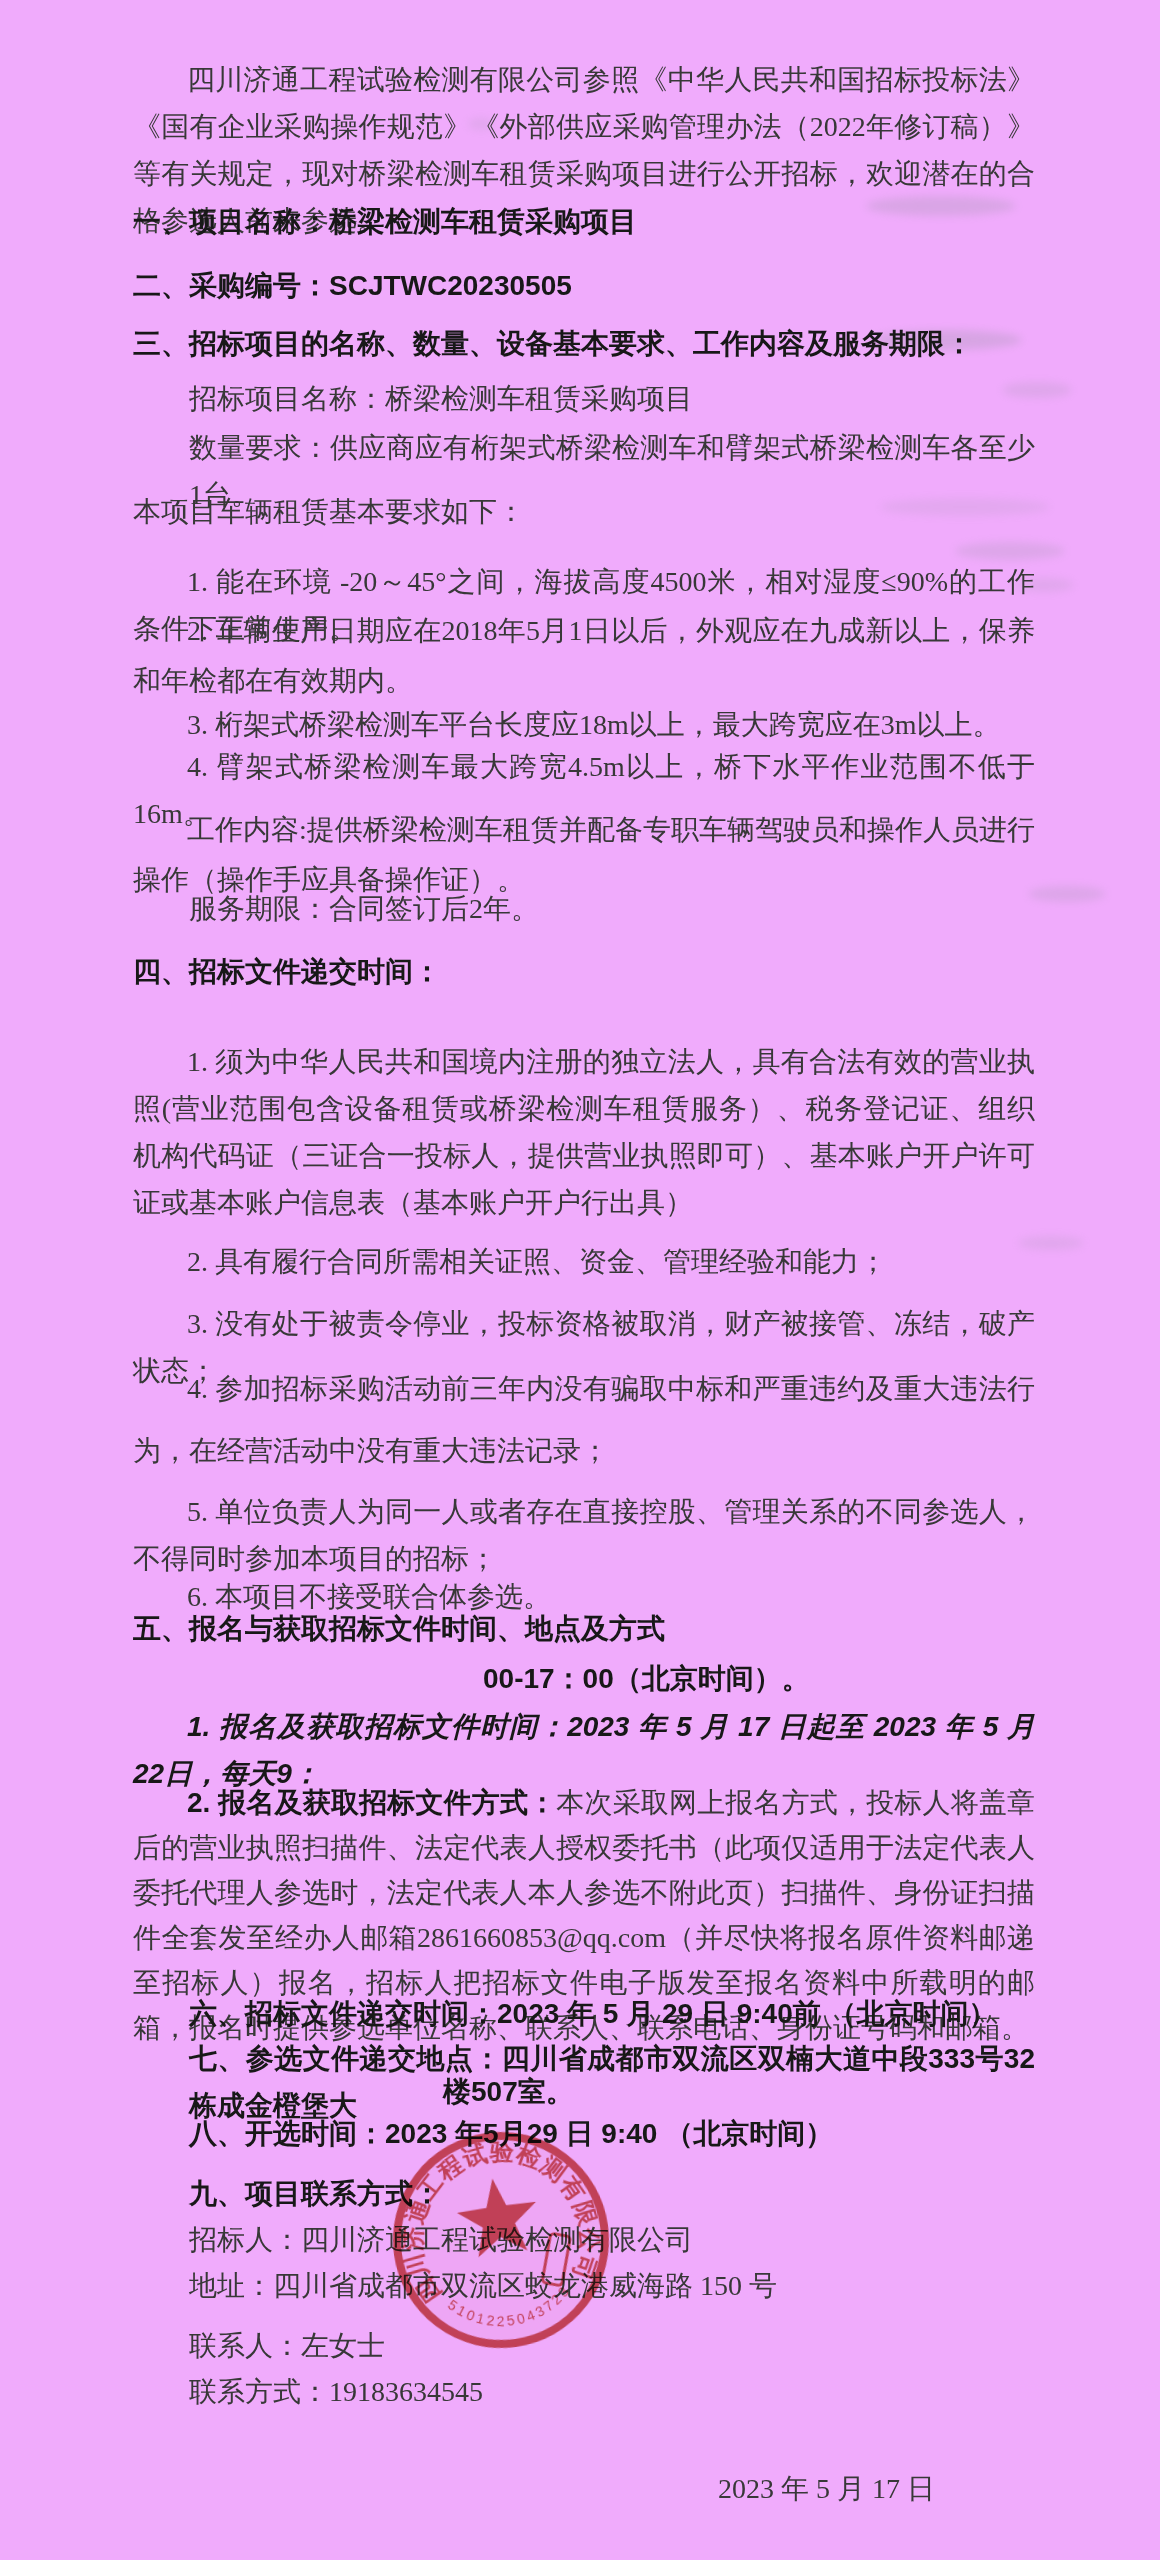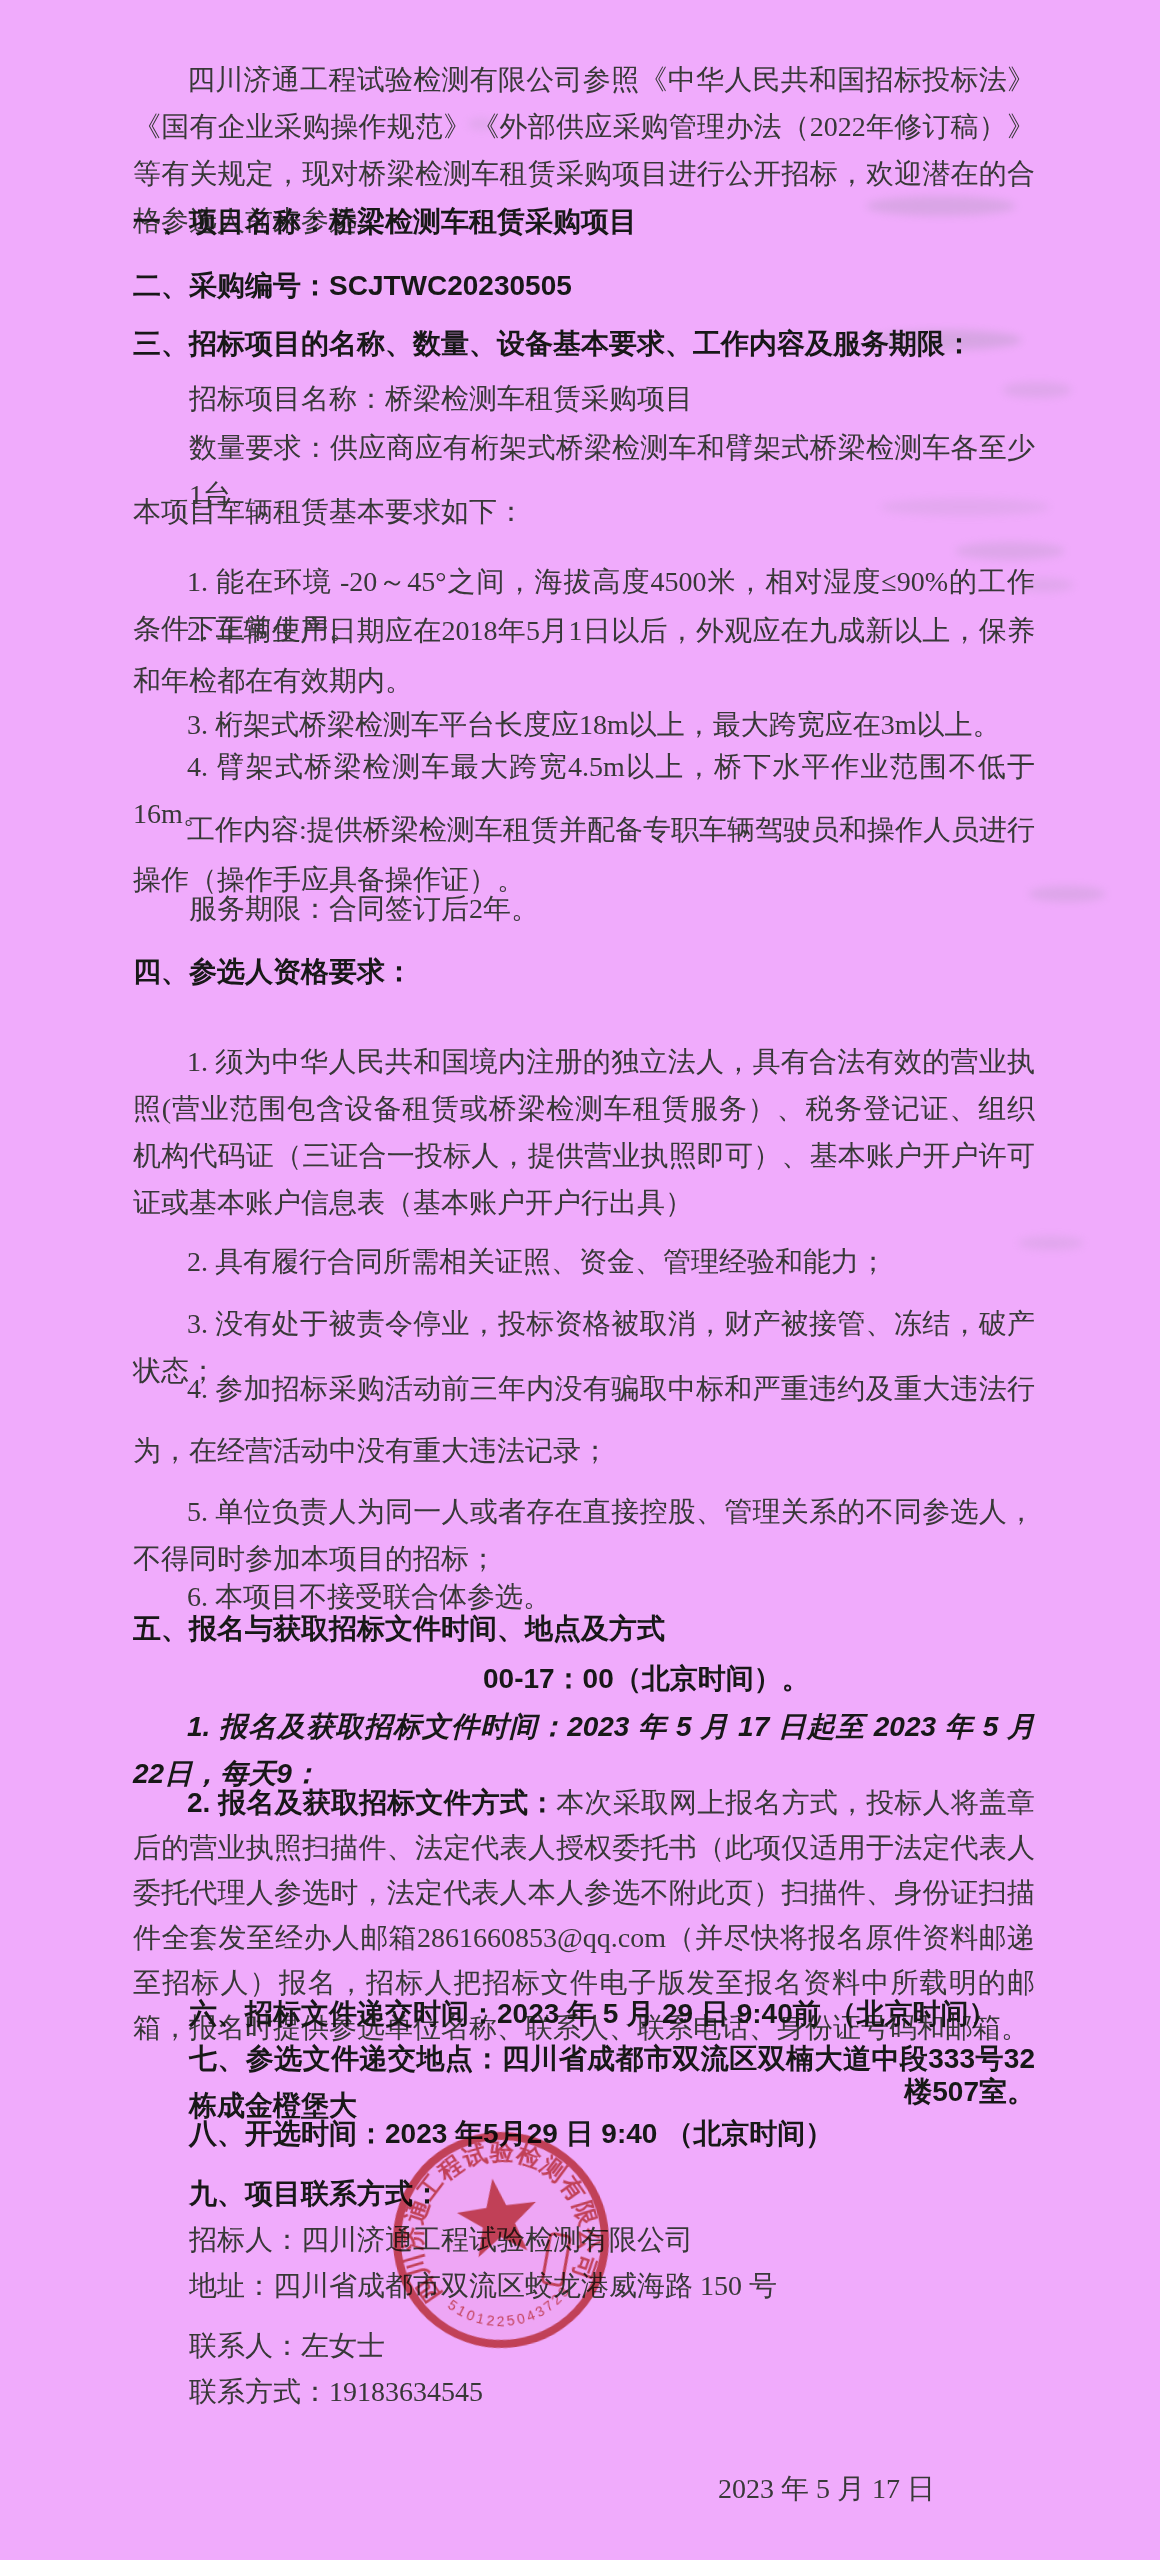--- a/index.html
+++ b/index.html
@@ -33,21 +33,21 @@
   #blk-q3{top:1272px;}
   #blk-q4{top:1330px;line-height:62px;}
   #blk-q5{top:1460px;}
   #blk-q6{top:1545px;}
   #blk-h5{top:1605px;}
   #blk-t1{top:1675px;font-style:italic;}
   #blk-t1b{top:1655px;padding-left:350px;text-align:left;}
   #blk-t2{top:1752px;line-height:45px;}
   #blk-h6{top:1990px;}
   #blk-h7{top:2035px;}
-  #blk-h7b{top:2068px;padding-left:310px;text-align:right;}
+  #blk-h7b{top:2068px;padding-left:310px;text-align:left;}
   #blk-h8{top:2110px;}
   #blk-h9{top:2170px;}
   #blk-tenderer{top:2216px;}
   #blk-address{top:2262px;}
   #blk-person{top:2322px;}
   #blk-phone{top:2368px;}
   #blk-date{top:2465px;text-align:right;padding-right:100px;}
   
   .stamp{
     position:absolute;left:385px;top:2124px;width:232px;height:232px;
@@ -92,21 +92,21 @@
     <div class="blk lead56" id="blk-s3name">招标项目名称：桥梁检测车租赁采购项目</div>
     <div class="blk lead56" id="blk-s3qty">数量要求：供应商应有桁架式桥梁检测车和臂架式桥梁检测车各至少1台。</div>
     <div class="blk" id="blk-s3basic">本项目车辆租赁基本要求如下：</div>
     <p class="blk indent" id="blk-req1">1. 能在环境 -20～45°之间，海拔高度4500米，相对湿度≤90%的工作条件下正常使用。</p>
     <p class="blk indent" id="blk-req2">2. 车辆生产日期应在2018年5月1日以后，外观应在九成新以上，保养和年检都在有效期内。</p>
     <p class="blk indent" id="blk-req3">3. 桁架式桥梁检测车平台长度应18m以上，最大跨宽应在3m以上。</p>
     <p class="blk indent" id="blk-req4">4. 臂架式桥梁检测车最大跨宽4.5m以上，桥下水平作业范围不低于16m。</p>
     <p class="blk indent" id="blk-work">工作内容:提供桥梁检测车租赁并配备专职车辆驾驶员和操作人员进行操作（操作手应具备操作证）。</p>
     <div class="blk lead56" id="blk-term">服务期限：合同签订后2年。</div>
 
-    <div class="blk bold" id="blk-h4">四、参选人资格要求：</div>
+    <div class="blk bold" id="blk-h4">四、招标文件递交时间：</div>
     <p class="blk indent" id="blk-q1">1. 须为中华人民共和国境内注册的独立法人，具有合法有效的营业执照(营业范围包含设备租赁或桥梁检测车租赁服务）、税务登记证、组织机构代码证（三证合一投标人，提供营业执照即可）、基本账户开户许可证或基本账户信息表（基本账户开户行出具）</p>
     <p class="blk indent" id="blk-q2">2. 具有履行合同所需相关证照、资金、管理经验和能力；</p>
     <p class="blk indent" id="blk-q3">3. 没有处于被责令停业，投标资格被取消，财产被接管、冻结，破产状态；</p>
     <p class="blk indent" id="blk-q4">4. 参加招标采购活动前三年内没有骗取中标和严重违约及重大违法行为，在经营活动中没有重大违法记录；</p>
     <p class="blk indent" id="blk-q5">5. 单位负责人为同一人或者存在直接控股、管理关系的不同参选人，不得同时参加本项目的招标；</p>
     <p class="blk indent" id="blk-q6">6. 本项目不接受联合体参选。</p>
 
     <div class="blk bold" id="blk-h5">五、报名与获取招标文件时间、地点及方式</div>
     <p class="blk indent" id="blk-t1">
       <span class="bold">1. 报名及获取招标文件时间：</span><span class="bold">2023 年 5 月 17 日起至 2023 年 5 月 22日，每天9：</span>

